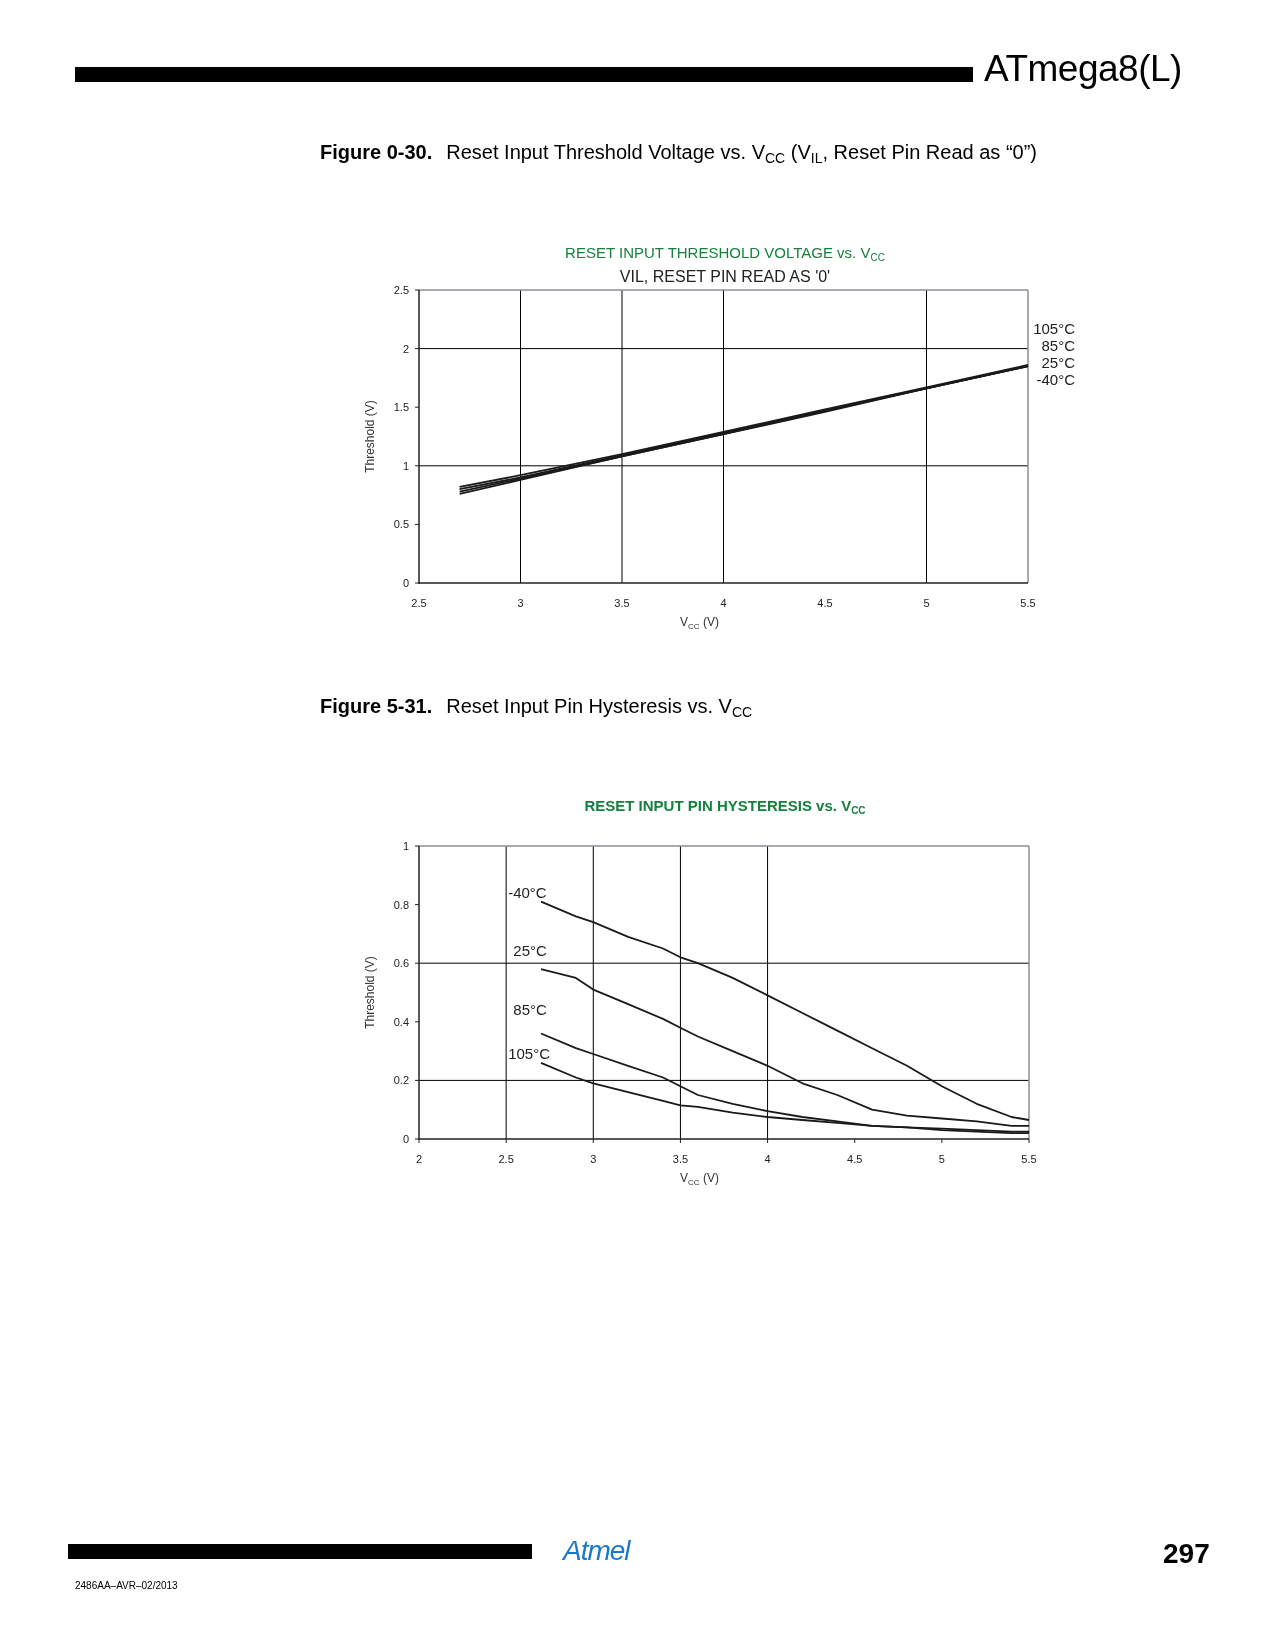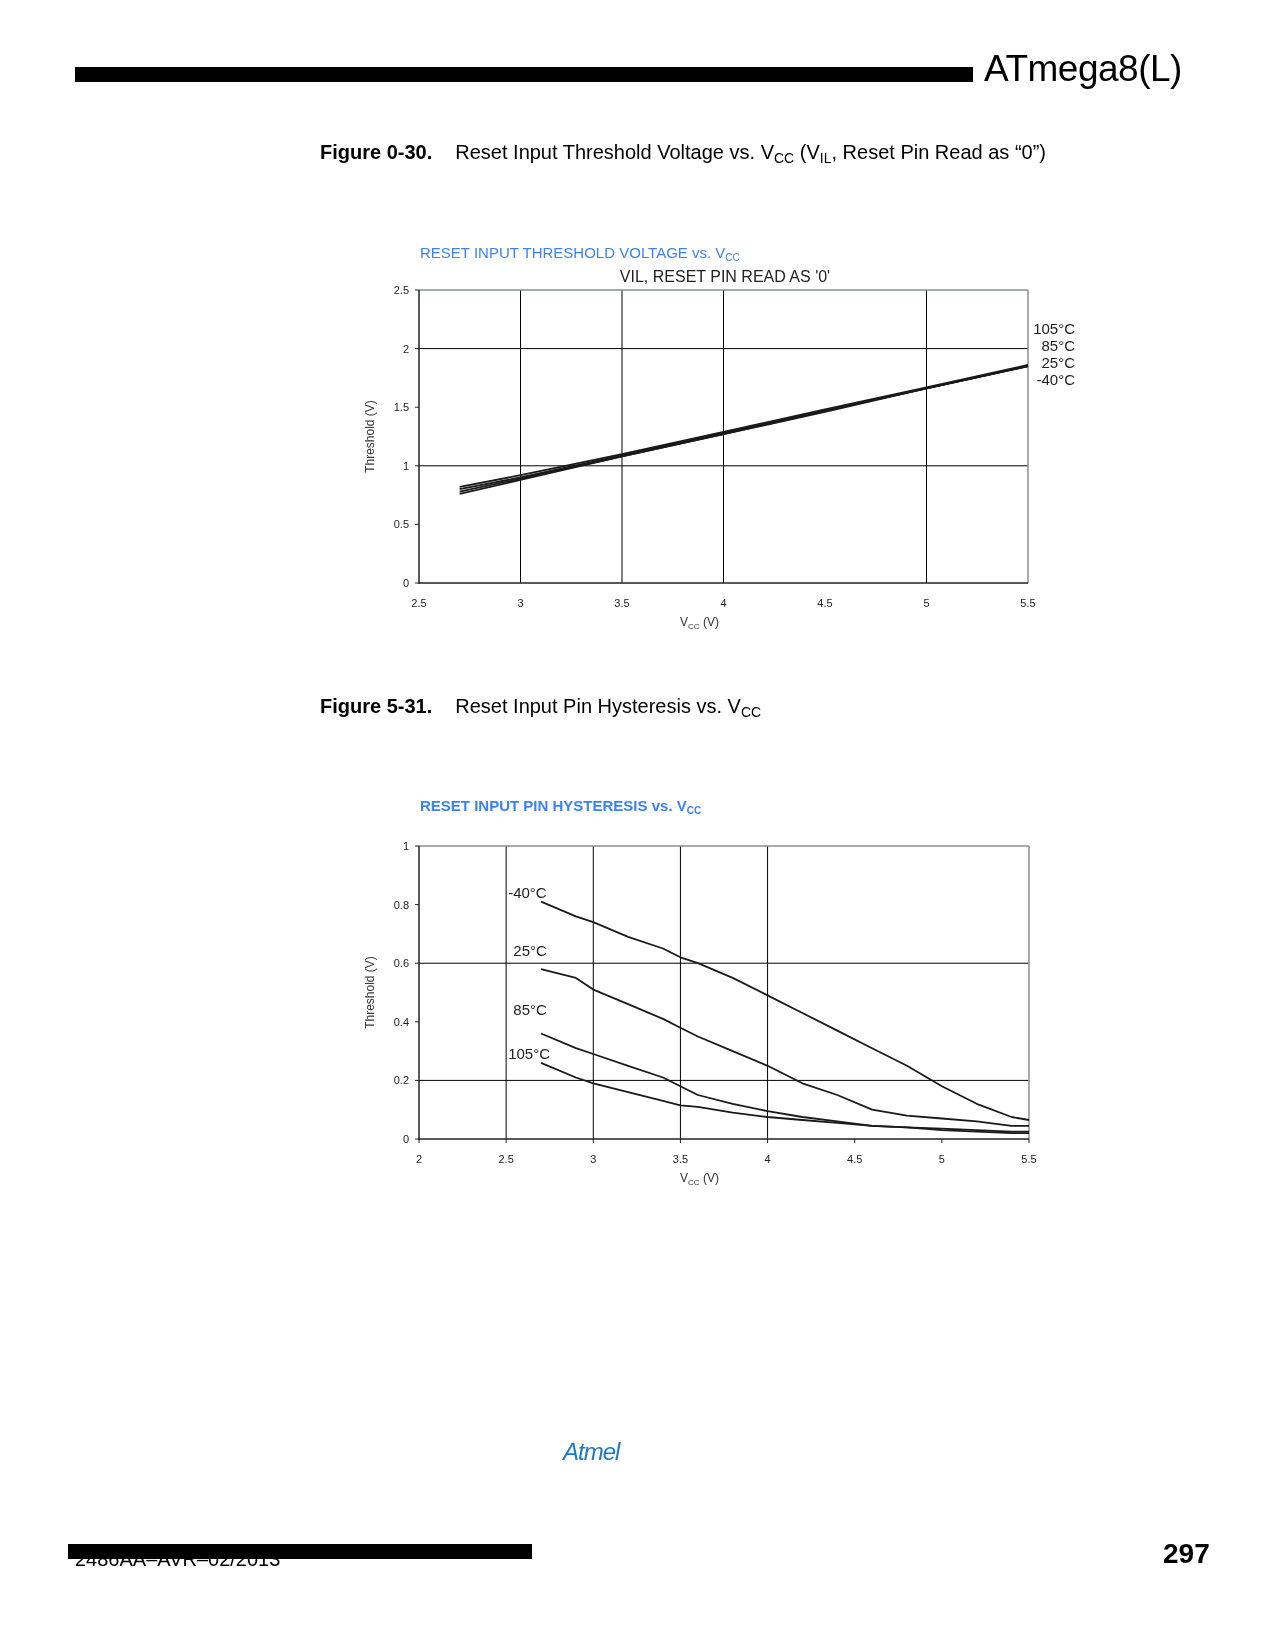--- a/index.html
+++ b/index.html
@@ -2,32 +2,32 @@
 <html><head>
 <meta charset="utf-8">
 <style>
   html, body { margin: 0; padding: 0; background: #ffffff; }
   body { width: 1275px; height: 1650px; position: relative; overflow: hidden;
          font-family: "Liberation Sans", sans-serif; color: #000; }
   .abs { position: absolute; }
   .hdr-bar { left: 75px; top: 67px; width: 898px; height: 15px; background: #000; }
   .hdr-title { left: 984px; top: 48px; font-size: 37px; font-weight: normal; letter-spacing: -0.5px; white-space: nowrap; }
   .caption { left: 320px; font-size: 20px; white-space: nowrap; }
-  .caption .fig { font-weight: bold; margin-right: 23px; }
+  .caption .fig { font-weight: bold; margin-right: 14px; }
   .caption sub { font-size: 14px; vertical-align: -4px; line-height: 0; }
-  .ctitle { font-size: 15px; color: #3b82f6; white-space: nowrap; text-align: left; }
+  .ctitle { font-size: 15px; color: #15803d; white-space: nowrap; text-align: center; }
   .ctitle sub { font-size: 10px; vertical-align: -3px; line-height: 0; }
   .csub { font-size: 16px; color: #222; white-space: nowrap; text-align: center; }
   .chart-svg { position: absolute; left: 0; top: 0; overflow: visible; }
   .tick { font-family: "Liberation Sans", sans-serif; font-size: 11px; fill: #222; }
   .axlabel { font-family: "Liberation Sans", sans-serif; font-size: 12px; fill: #333; }
   .legend { font-family: "Liberation Sans", sans-serif; font-size: 15px; fill: #222; }
   .ftr-bar { left: 68px; top: 1544px; width: 464px; height: 15px; background: #000; }
-  .ftr-logo { left: 563px; top: 1438px; font-size: 24px; font-style: italic; color: #1e78c8; letter-spacing: -1px; white-space: nowrap; }
-  .ftr-code { left: 75px; top: 1548px; font-size: 20px; white-space: nowrap; }
+  .ftr-logo { left: 563px; top: 1535px; font-size: 28px; font-style: italic; color: #1e78c8; letter-spacing: -1px; white-space: nowrap; }
+  .ftr-code { left: 75px; top: 1580px; font-size: 10px; white-space: nowrap; }
   .page-num { left: 1163px; top: 1538px; font-size: 28px; font-weight: bold; white-space: nowrap; }
 </style>
 </head>
 <body>
 
 <div class="abs hdr-bar"></div>
 <div class="abs hdr-title">ATmega8(L)</div>
 
 <div class="abs caption" style="top:141px;">
   <span class="fig">Figure 0-30.</span><span>Reset Input Threshold Voltage vs. V</span><sub>CC</sub><span> (V</span><sub>IL</sub><span>, Reset Pin Read as “0”)</span>

